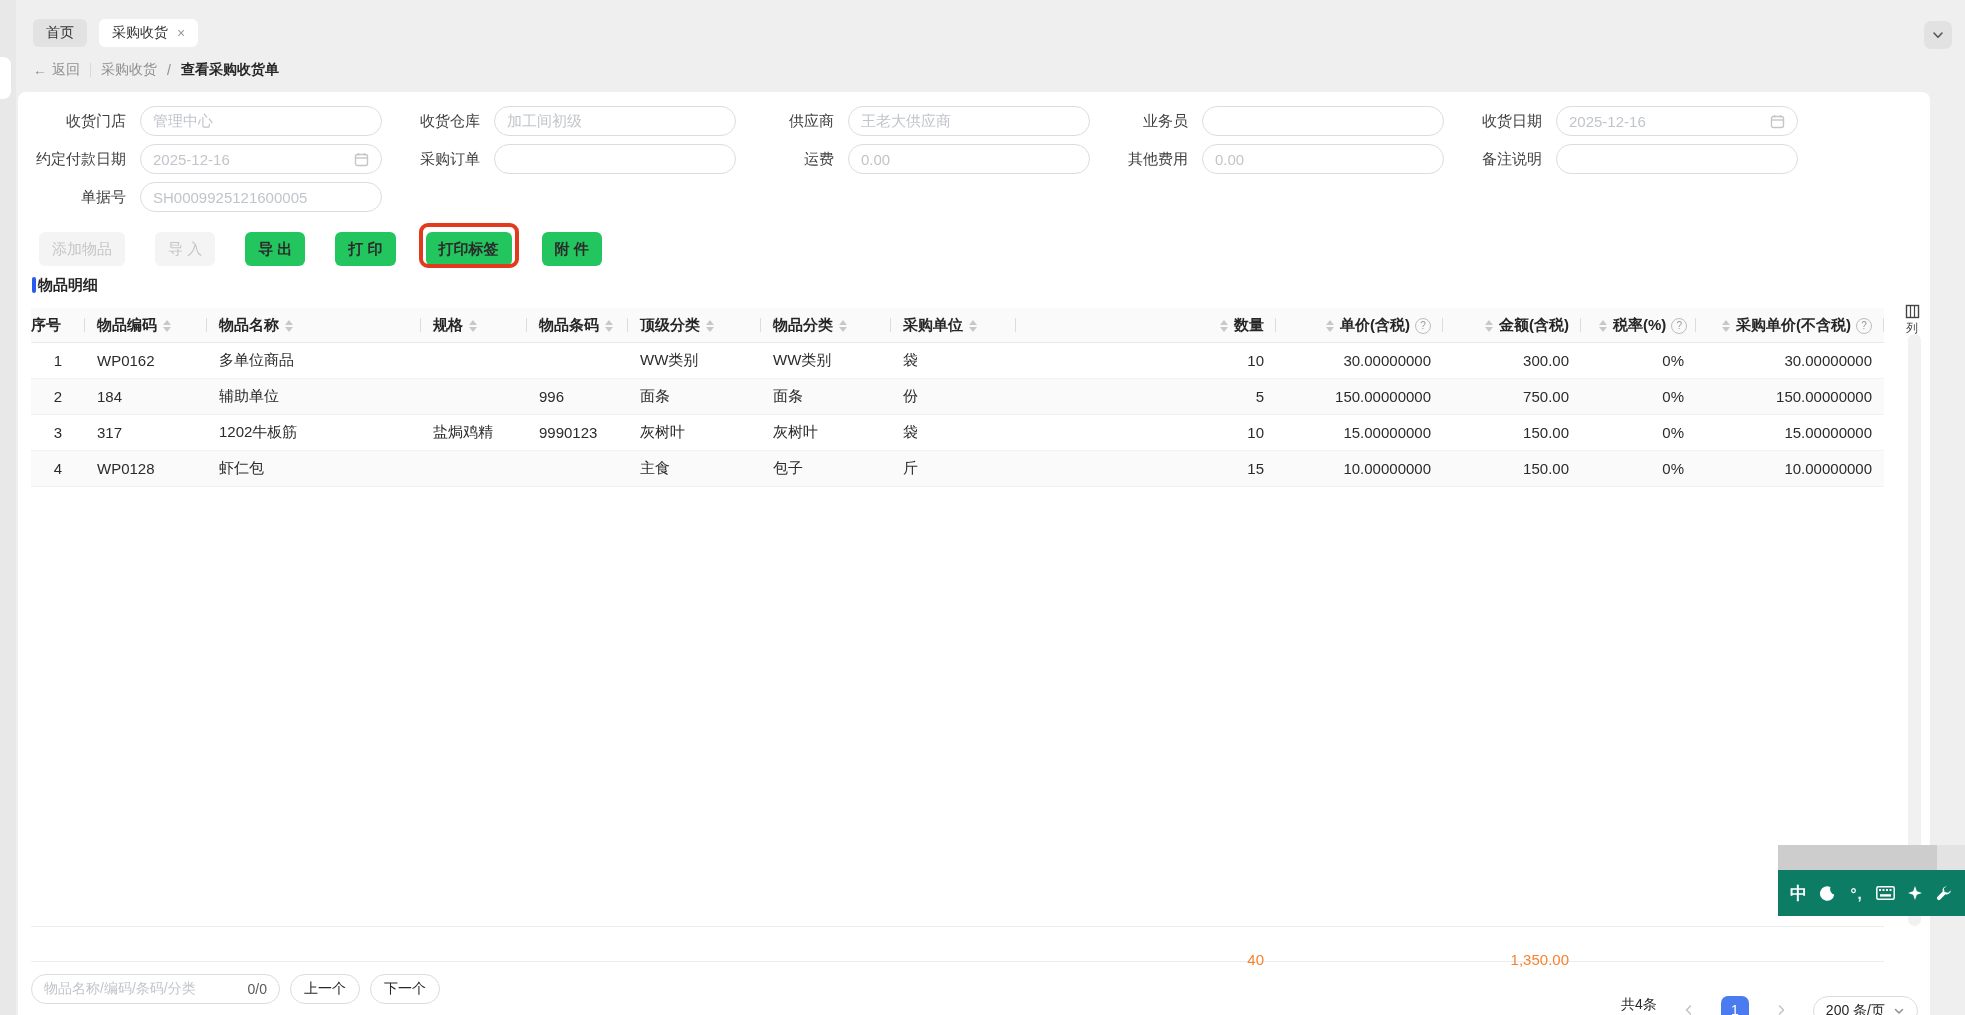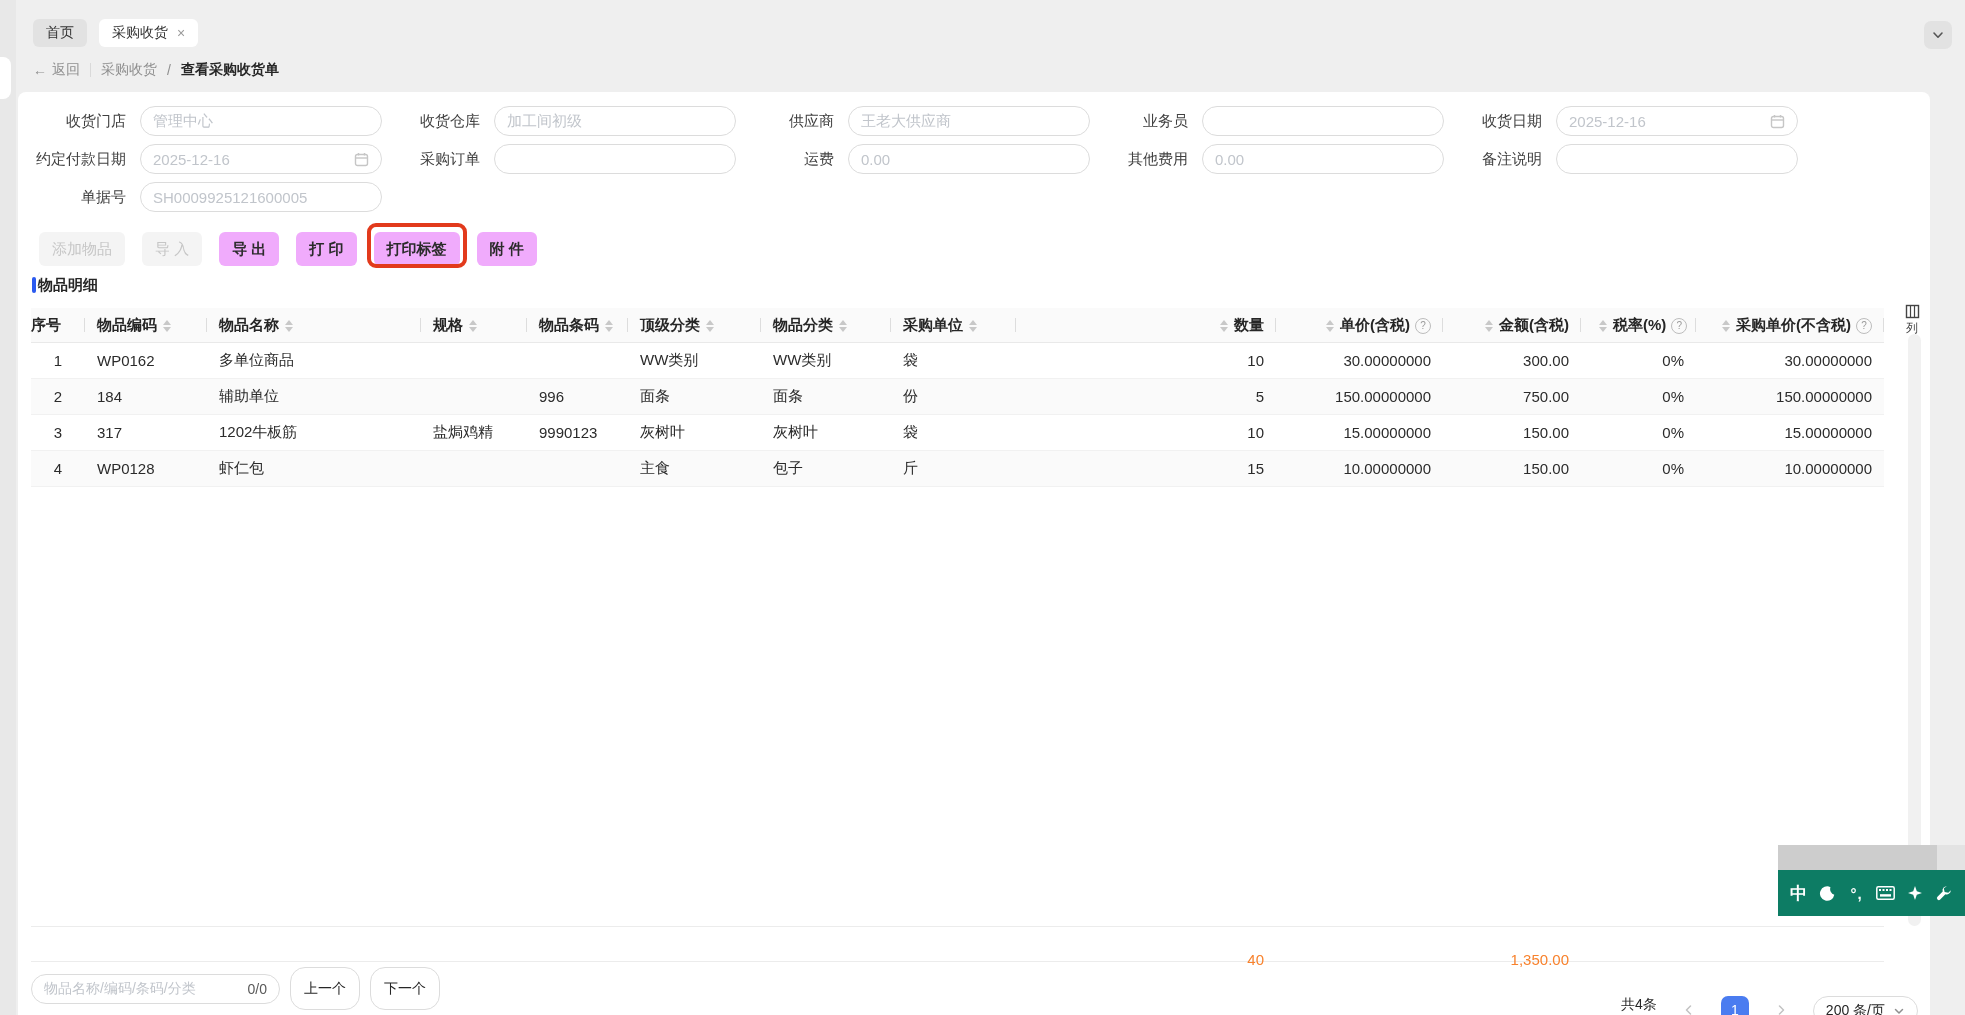--- a/index.html
+++ b/index.html
@@ -27,22 +27,22 @@
   .card{position:absolute;left:18px;top:92px;width:1912px;height:923px;background:#ffffff;border-radius:8px 8px 0 0;display:flex;flex-direction:column;}
   
   .form{padding:14px 0 0 10px;}
   .form-row{display:flex;margin-bottom:8px;}
   .field{width:354px;display:flex;align-items:center;flex:none;}
   .flabel{width:112px;padding-right:14px;box-sizing:border-box;text-align:right;color:#404040;flex:none;white-space:nowrap;}
   .finput{width:228px;height:28px;border:1px solid #dcdcdc;border-radius:15px;display:flex;align-items:center;padding:0 12px;background:#fff;}
   .fval{flex:1;color:#c1c5cb;white-space:nowrap;overflow:hidden;}
   .cal-icon{flex:none;margin-left:6px;display:flex;}
   
-  .toolbar{display:flex;align-items:center;gap:17px;margin:12px 0 0 21px;}
-  .tbtn{height:34px;padding:0 13px;border:none;border-radius:6px;background:#f0abfc;color:#2b2b2b;font-size:15px;font-weight:600;font-family:inherit;display:flex;align-items:center;cursor:pointer;white-space:nowrap;}
+  .toolbar{display:flex;align-items:center;gap:30px;margin:12px 0 0 21px;}
+  .tbtn{height:34px;padding:0 13px;border:none;border-radius:6px;background:#22c55e;color:#2b2b2b;font-size:15px;font-weight:600;font-family:inherit;display:flex;align-items:center;cursor:pointer;white-space:nowrap;}
   .tbtn.disabled{background:#f4f4f4;color:#c6c6c6;font-weight:400;cursor:default;}
   .btn-wrap{position:relative;display:inline-flex;}
   .red-ring{position:absolute;left:-7px;right:-7px;top:-9px;bottom:-2px;border:4px solid #e23a1c;border-radius:9px;pointer-events:none;}
   
   .section{display:flex;align-items:center;gap:2px;margin:10px 0 14px 14px;height:18px;}
   .sec-bar{width:4px;height:16px;background:#2b5aef;border-radius:2px;}
   .sec-text{font-weight:bold;font-size:15px;color:#262626;}
   
   .table-area{margin-left:13px;width:1853px;position:relative;}
   table{border-collapse:collapse;table-layout:fixed;width:1853px;font-size:15px;}
@@ -63,21 +63,21 @@
   
   .totals{height:36px;margin-left:13px;width:1853px;border-top:1px solid #ececec;border-bottom:1px solid #ececec;display:flex;align-items:center;box-sizing:border-box;}
   .tcell{height:36px;line-height:36px;padding:16px 12px;box-sizing:border-box;flex:none;}
   .tcell.right{text-align:right;}
   .tval{color:#f8822d;}
   
   .footer{height:53px;display:flex;align-items:center;padding:0 12px 0 13px;}
   .search-pill{width:223px;height:28px;border:1px solid #dcdcdc;border-radius:15px;display:flex;align-items:center;padding:0 12px;box-sizing:content-box;font-size:14px;}
   .search-ph{color:#c1c5cb;flex:1;white-space:nowrap;overflow:hidden;}
   .search-counter{color:#595959;margin-left:6px;}
-  .nav-btn{height:43px;padding:0 13px;border:1px solid #dcdcdc;border-radius:15px;background:#fff;font-size:14px;color:#262626;margin-left:10px;display:flex;align-items:center;cursor:pointer;font-family:inherit;}
+  .nav-btn{height:30px;padding:0 13px;border:1px solid #dcdcdc;border-radius:15px;background:#fff;font-size:14px;color:#262626;margin-left:10px;display:flex;align-items:center;cursor:pointer;font-family:inherit;}
   .pager{margin-left:auto;display:flex;align-items:flex-start;gap:24px;font-size:14px;margin-top:44px;}
   .page-chev{display:flex;align-items:center;justify-content:center;width:16px;height:28px;cursor:pointer;}
   .page-chip{width:28px;height:28px;border-radius:7px;background:#4a7cf0;color:#fff;display:flex;align-items:center;justify-content:center;font-size:14px;cursor:pointer;}
   .size-pill{height:28px;border:1px solid #dcdcdc;border-radius:15px;padding:0 12px;display:flex;align-items:center;gap:8px;color:#262626;cursor:pointer;background:#fff;font-size:14px;}
   
   .ime-grey{position:absolute;left:1778px;top:845px;width:159px;height:25px;background:#cdcdcd;}
   .ime-grey2{position:absolute;left:1937px;top:845px;width:28px;height:25px;background:#e3e3e3;}
   .ime-bar{position:absolute;left:1778px;top:870px;width:187px;height:46px;background:#0d7c64;display:flex;align-items:center;padding-left:6px;box-sizing:border-box;}
   .ime-ico{width:29px;display:flex;align-items:center;justify-content:center;color:#fff;cursor:pointer;flex:none;}
   .ime-zh{font-size:17px;font-weight:bold;}

